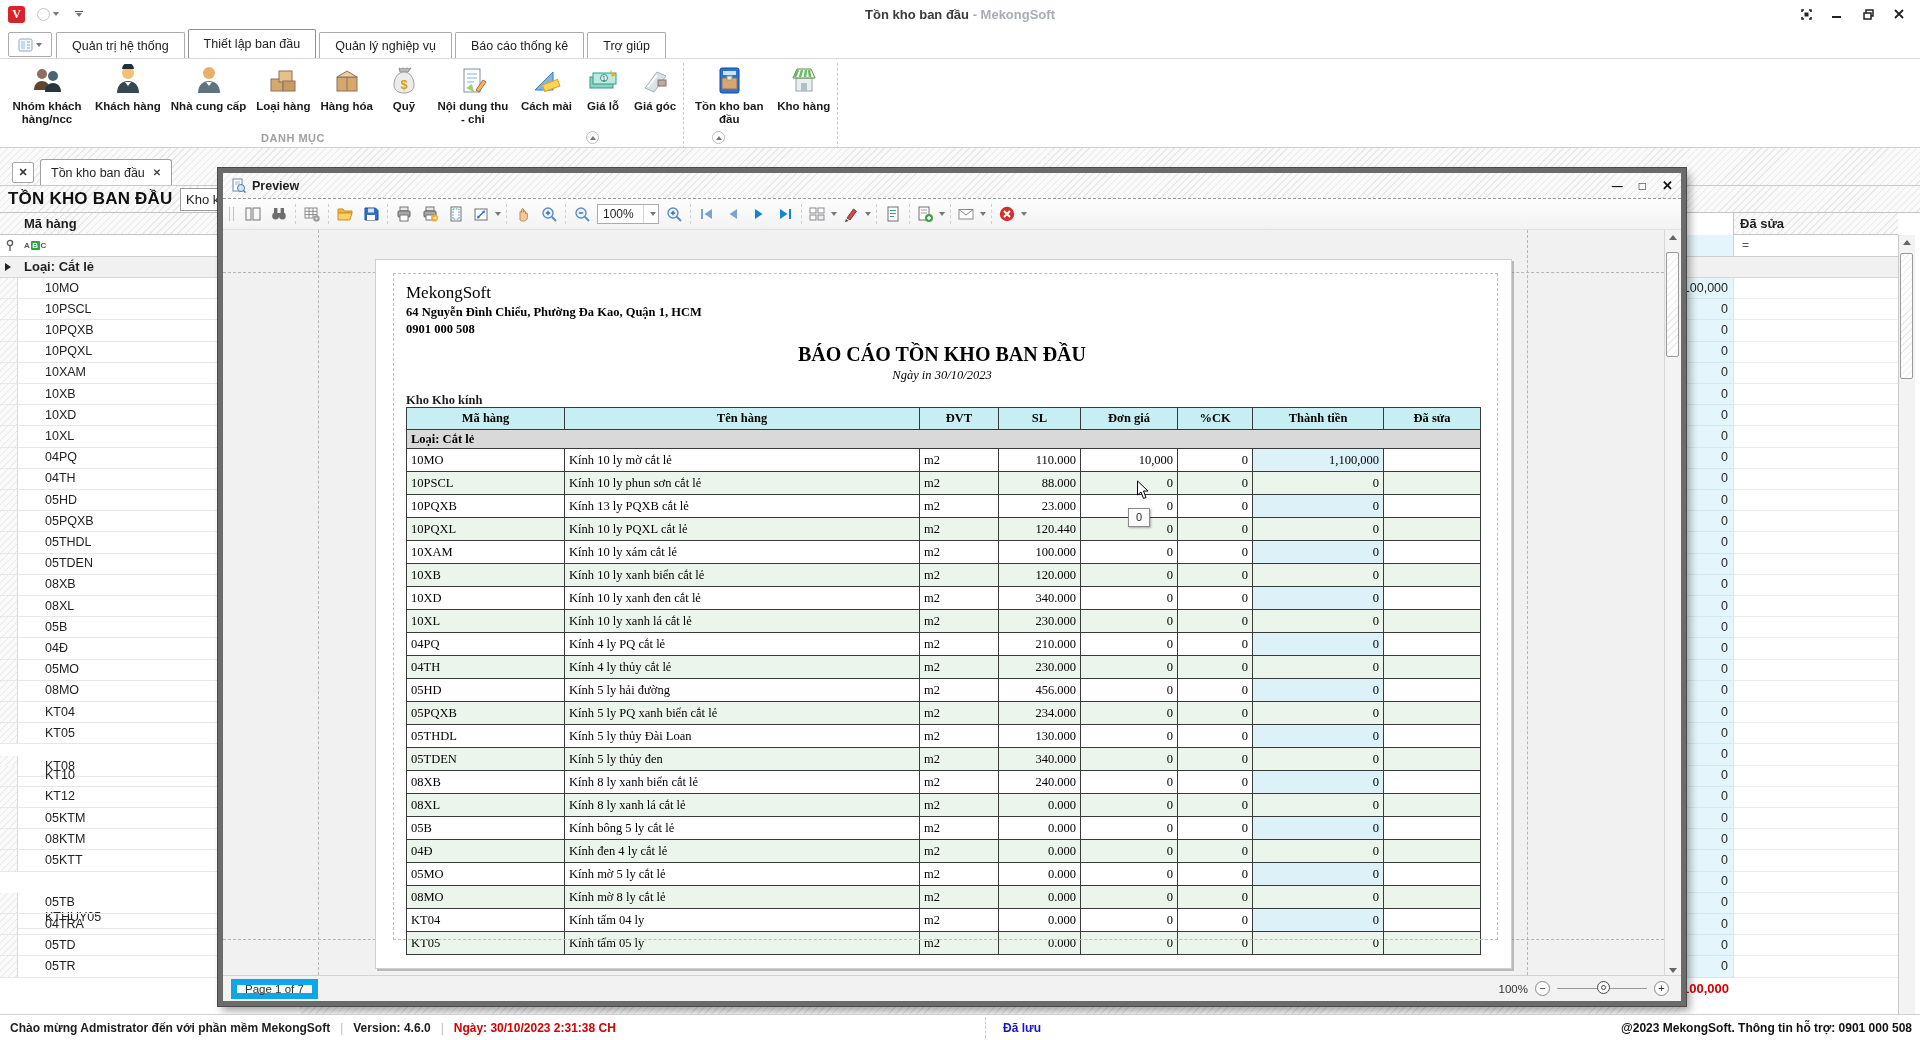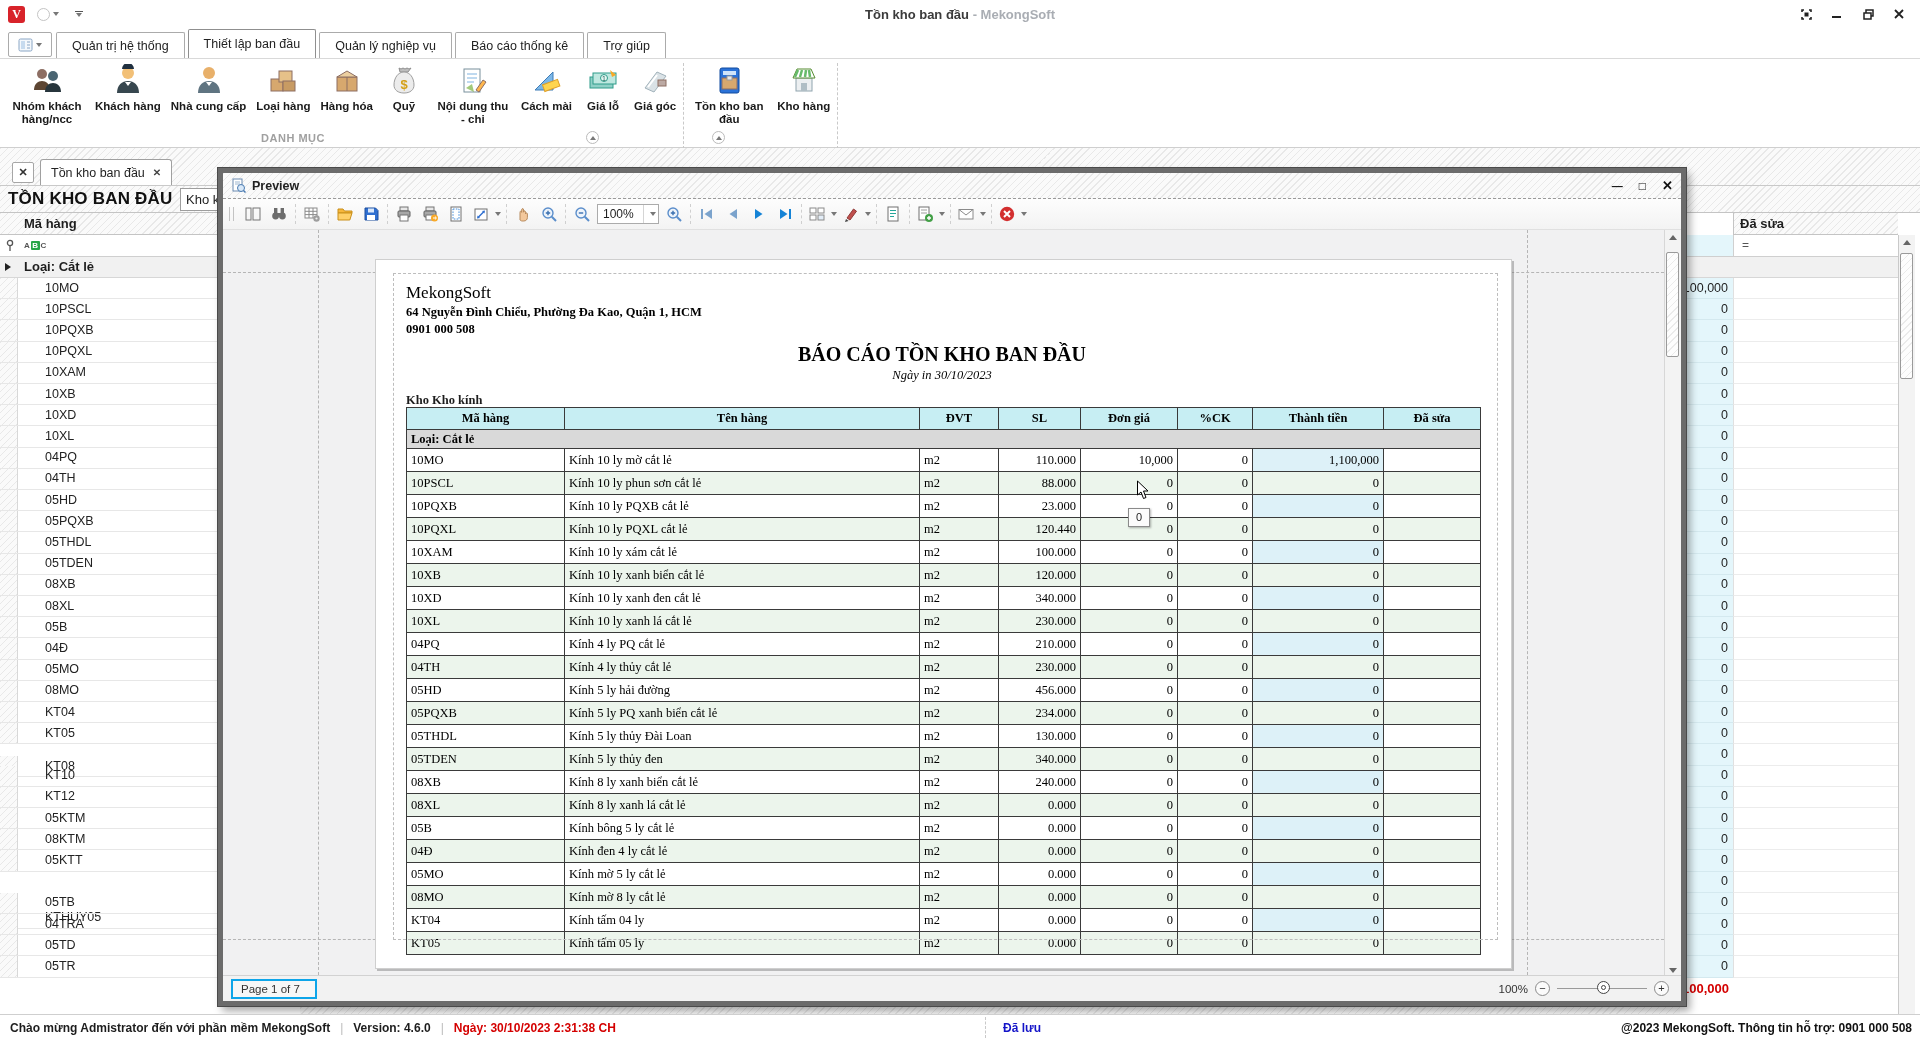--- a/index.html
+++ b/index.html
@@ -103,21 +103,21 @@
 #rtable th{background:#c7eef3;font-weight:bold;height:22px}
 #rtable .grp td{background:#d9d9d9;font-weight:bold;height:19px;border-left:none;border-right:none}
 #rtable .grp td:first-child{border-left:1px solid #3a3a3a}
 #rtable .grp td:last-child{border-right:1px solid #3a3a3a}
 #rtable tr.alt td{background:#ecf5ec}
 #rtable td.money{background:#ddf1f8}
 #rtable td.r{text-align:right}
 #cursor{position:absolute;left:913px;top:250px;z-index:6}
 #tooltip{position:absolute;left:905px;top:278px;width:22px;height:19px;background:#fbfbfb;border:1px solid #8a8a8a;box-shadow:1px 1px 2px rgba(0,0,0,.3);font-size:11px;text-align:center;line-height:17px;z-index:6}
 #pv-status{height:26px;border-top:1px solid #d2d2d2;background:#f2f2f2;display:flex;align-items:center;padding:0 8px;position:relative}
-.pagecell{height:20px;border:2px solid #0ea5e9;background:#f7f7f7;font-size:11.5px;color:#333;display:flex;align-items:center;padding:0 8px;min-width:86px}
+.pagecell{height:20px;border:6px solid #0ea5e9;background:#f7f7f7;font-size:11.5px;color:#333;display:flex;align-items:center;padding:0 8px;min-width:86px}
 #zoomctl{position:absolute;right:12px;display:flex;align-items:center;gap:7px}
 #zoomctl .zl{font-size:11.5px;color:#333}
 .zbtn{width:15px;height:15px;border:1px solid #8a8a8a;border-radius:50%;display:flex;align-items:center;justify-content:center;font-size:11px;line-height:11px;color:#333;background:#fbfbfb}
 .ztrack{width:90px;height:1px;background:#9a9a9a;position:relative}
 .zknob{position:absolute;left:40px;top:-7px;width:13px;height:13px;border:1.5px solid #444;border-radius:50%;background:#fff;display:flex;align-items:center;justify-content:center}
 .zknob i{width:5px;height:5px;border:1px solid #444;border-radius:50%}
 
 #sbar{position:absolute;left:0;right:0;bottom:0;height:26px;background:#fff;border-top:1px solid #cfcfcf;display:flex;align-items:center;font-size:12px}
 #sbar .seg{padding:0 10px;font-weight:bold;color:#1d1d1d;white-space:nowrap}
 #sbar .pipe{color:#bbb;font-weight:normal}
@@ -885,21 +885,21 @@
                 <td>Kính 10 ly phun sơn cắt lẻ</td>
                 <td>m2</td>
                 <td class="r">88.000</td>
                 <td class="r">0</td>
                 <td class="r">0</td>
                 <td class="r money">0</td>
                 <td></td>
               </tr>
               <tr>
                 <td>10PQXB</td>
-                <td>Kính 10 ly PQXB cắt lẻ</td>
+                <td>Kính 13 ly PQXB cắt lẻ</td>
                 <td>m2</td>
                 <td class="r">23.000</td>
                 <td class="r">0</td>
                 <td class="r">0</td>
                 <td class="r money">0</td>
                 <td></td>
               </tr>
               <tr class="alt">
                 <td>10PQXL</td>
                 <td>Kính 10 ly PQXL cắt lẻ</td>

